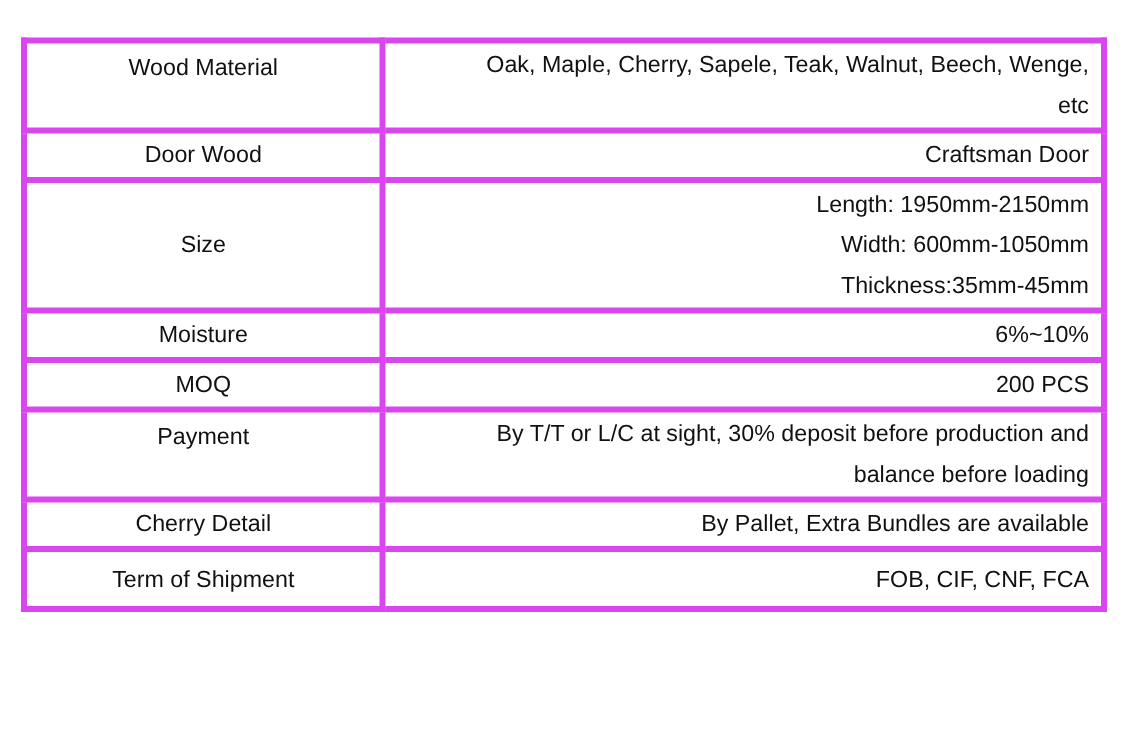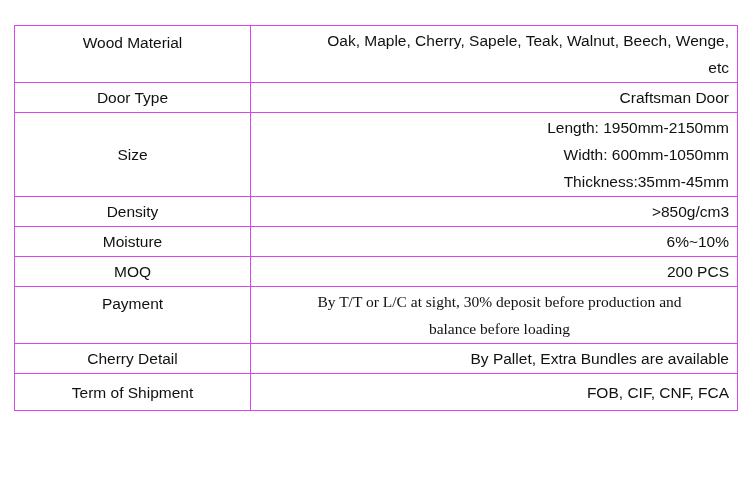--- a/index.html
+++ b/index.html
@@ -17,38 +17,37 @@
   table.spec {
     position: absolute;
     left: 14px;
     top: 25px;
     width: 724px;
     border-collapse: collapse;
     table-layout: fixed;
     background: #ffffff;
   }
   table.spec td {
-    border: 1px solid #d946ef;
+    border: 4px solid #d946ef;
     font-size: 15.5px;
     color: #111111;
     vertical-align: middle;
     padding: 1px 8px;
     background: #ffffff;
   }
   td.label-cell {
     width: 219px;
     text-align: center;
   }
   td.value-cell {
     text-align: right;
   }
   td.value-cell.align-left {
-    text-align: center;
+    text-align: right;
     padding-left: 19px;
-    font-family: Liberation Serif, serif;
   }
   tr.label-top td.label-cell {
     vertical-align: top;
     padding-top: 3px;
   }
   .cell-line {
     line-height: 27px;
     white-space: nowrap;
   }
   td.label-cell .cell-line {
@@ -68,42 +67,34 @@
         <td class="label-cell">
           <div class="cell-line">Wood Material</div>
         </td>
         <td class="value-cell">
           <div class="cell-line">Oak, Maple, Cherry, Sapele, Teak, Walnut, Beech, Wenge,</div>
           <div class="cell-line">etc</div>
         </td>
       </tr>
       <tr>
         <td class="label-cell">
-          <div class="cell-line">Door Type</div>
+          <div class="cell-line">Door Wood</div>
         </td>
         <td class="value-cell">
           <div class="cell-line">Craftsman Door</div>
         </td>
       </tr>
       <tr>
         <td class="label-cell">
           <div class="cell-line">Size</div>
         </td>
         <td class="value-cell">
           <div class="cell-line">Length: 1950mm-2150mm</div>
           <div class="cell-line">Width: 600mm-1050mm</div>
           <div class="cell-line">Thickness:35mm-45mm</div>
-        </td>
-      </tr>
-      <tr>
-        <td class="label-cell">
-          <div class="cell-line">Density</div>
-        </td>
-        <td class="value-cell">
-          <div class="cell-line">&gt;850g/cm3</div>
         </td>
       </tr>
       <tr>
         <td class="label-cell">
           <div class="cell-line">Moisture</div>
         </td>
         <td class="value-cell">
           <div class="cell-line">6%~10%</div>
         </td>
       </tr>

